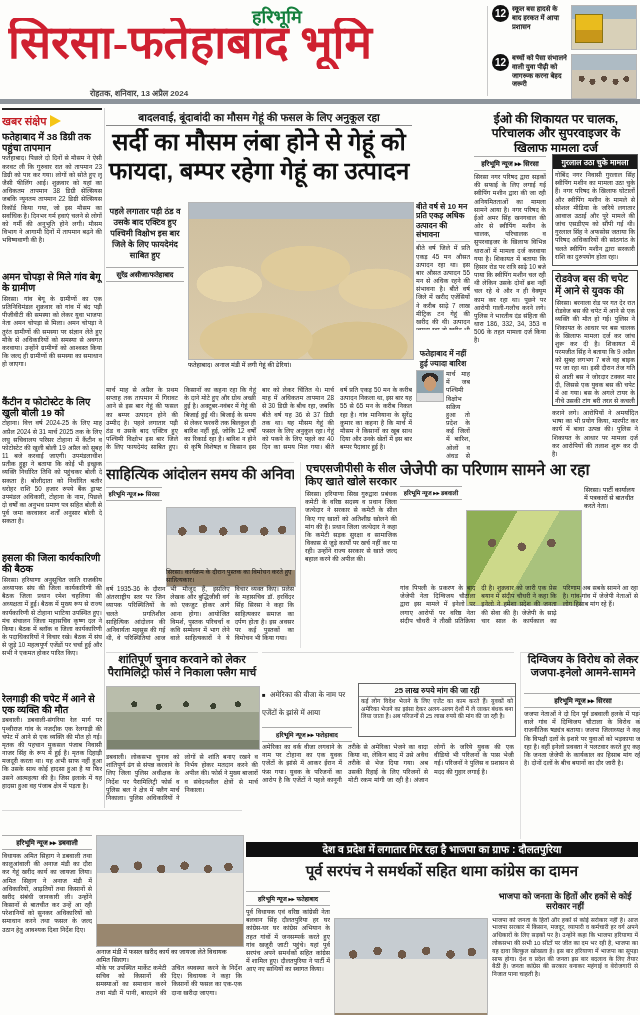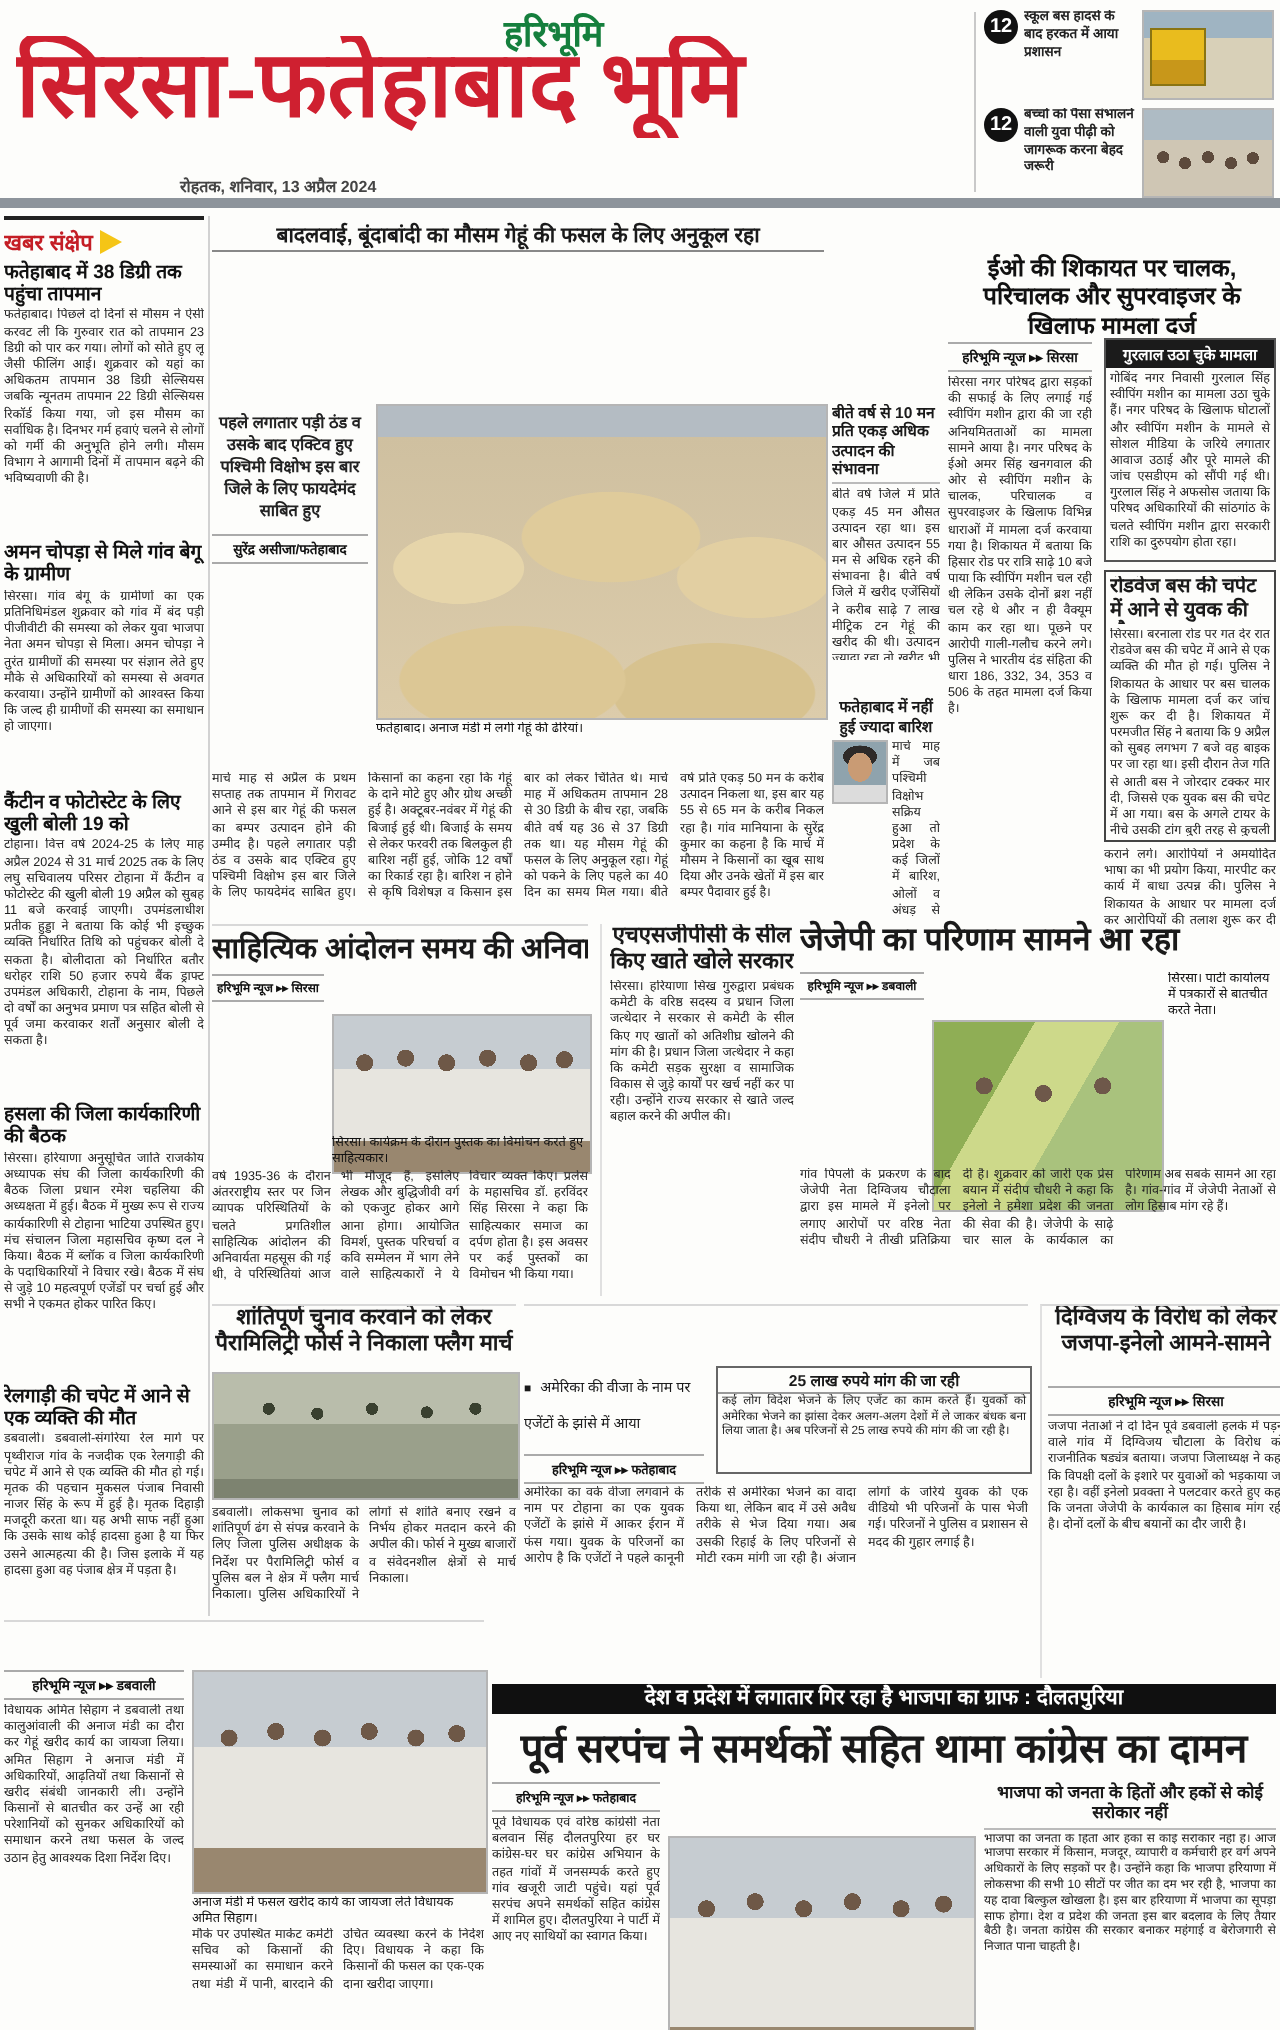--- a/index.html
+++ b/index.html
@@ -118,38 +118,39 @@
       <div class="t6" style="height:112px;">सिरसा। हरियाणा अनुसूचित जाति राजकीय अध्यापक संघ की जिला कार्यकारिणी की बैठक जिला प्रधान रमेश चहलिया की अध्यक्षता में हुई। बैठक में मुख्य रूप से राज्य कार्यकारिणी से टोहाना भाटिया उपस्थित हुए। मंच संचालन जिला महासचिव कृष्ण दल ने किया। बैठक में ब्लॉक व जिला कार्यकारिणी के पदाधिकारियों ने विचार रखे। बैठक में संघ से जुड़े 10 महत्वपूर्ण एजेंडों पर चर्चा हुई और सभी ने एकमत होकर पारित किए।</div>
     </div>
     <div class="brief-item">
       <div class="brieftitle">रेलगाड़ी की चपेट में आने से एक व्यक्ति की मौत</div>
       <div class="t6" style="height:96px;">डबवाली। डबवाली-संगरिया रेल मार्ग पर पृथ्वीराज गांव के नजदीक एक रेलगाड़ी की चपेट में आने से एक व्यक्ति की मौत हो गई। मृतक की पहचान मुकसल पंजाब निवासी नाजर सिंह के रूप में हुई है। मृतक दिहाड़ी मजदूरी करता था। यह अभी साफ नहीं हुआ कि उसके साथ कोई हादसा हुआ है या फिर उसने आत्महत्या की है। जिस इलाके में यह हादसा हुआ वह पंजाब क्षेत्र में पड़ता है।</div>
     </div>
   </div>
 
   <div class="abs" style="left:106px;top:110px;width:306px;height:348px;">
     <div class="abs clip" style="left:0;top:0;width:306px;height:15px;font-size:10.5px;font-weight:bold;text-align:center;border-bottom:1px solid #888;white-space:nowrap;">बादलवाई, बूंदाबांदी का मौसम गेहूं की फसल के लिए अनुकूल रहा</div>
+    <div class="abs clip" style="left:0;top:18px;width:306px;height:70px;font-size:24px;font-weight:bold;line-height:1.2;text-align:center;color:#111;">सर्दी का मौसम लंबा होने से गेहूं को फायदा, बम्पर रहेगा गेहूं का उत्पादन</div>
     <div class="abs clip" style="left:0;top:96px;width:78px;height:176px;">
       <div style="font-size:8.2px;font-weight:bold;line-height:1.35;text-align:center;color:#222;">पहले लगातार पड़ी ठंड व उसके बाद एक्टिव हुए पश्चिमी विक्षोभ इस बार जिले के लिए फायदेमंद साबित हुए</div>
       <div class="byline" style="margin-top:6px;">सुरेंद्र असीजा/फतेहाबाद</div>
     </div>
     <div class="photo ph-wheat abs" style="left:82px;top:92px;width:224px;height:156px;"></div>
     <div class="abs caption clip" style="left:82px;top:251px;width:224px;height:18px;">फतेहाबाद। अनाज मंडी में लगी गेहूं की ढेरियां।</div>
     <div class="abs t6" style="left:0;top:276px;width:306px;height:70px;column-count:4;column-gap:6px;">मार्च माह से अप्रैल के प्रथम सप्ताह तक तापमान में गिरावट आने से इस बार गेहूं की फसल का बम्पर उत्पादन होने की उम्मीद है। पहले लगातार पड़ी ठंड व उसके बाद एक्टिव हुए पश्चिमी विक्षोभ इस बार जिले के लिए फायदेमंद साबित हुए। किसानों का कहना रहा कि गेहूं के दाने मोटे हुए और ग्रोथ अच्छी हुई है। अक्टूबर-नवंबर में गेहूं की बिजाई हुई थी। बिजाई के समय से लेकर फरवरी तक बिलकुल ही बारिश नहीं हुई, जोकि 12 वर्षों का रिकार्ड रहा है। बारिश न होने से कृषि विशेषज्ञ व किसान इस बार को लेकर चिंतित थे। मार्च माह में अधिकतम तापमान 28 से 30 डिग्री के बीच रहा, जबकि बीते वर्ष यह 36 से 37 डिग्री तक था। यह मौसम गेहूं की फसल के लिए अनुकूल रहा। गेहूं को पकने के लिए पहले का 40 दिन का समय मिल गया। बीते वर्ष प्रति एकड़ 50 मन के करीब उत्पादन निकला था, इस बार यह 55 से 65 मन के करीब निकल रहा है। गांव मानियाना के सुरेंद्र कुमार का कहना है कि मार्च में मौसम ने किसानों का खूब साथ दिया और उनके खेतों में इस बार बम्पर पैदावार हुई है।</div>
   </div>
 
   <div class="abs clip" style="left:416px;top:202px;width:54px;height:256px;">
     <div style="font-size:7.8px;font-weight:bold;text-align:left;line-height:1.2;border-bottom:1px solid #bbb;padding-bottom:2px;">बीते वर्ष से 10 मन प्रति एकड़ अधिक उत्पादन की संभावना</div>
     <div class="t6" style="height:86px;margin-top:2px;">बीते वर्ष जिले में प्रति एकड़ 45 मन औसत उत्पादन रहा था। इस बार औसत उत्पादन 55 मन से अधिक रहने की संभावना है। बीते वर्ष जिले में खरीद एजेंसियों ने करीब साढ़े 7 लाख मीट्रिक टन गेहूं की खरीद की थी। उत्पादन ज्यादा रहा तो खरीद भी 8 लाख मीट्रिक टन से पार जाने की उम्मीद।</div>
     <div style="font-size:7.8px;font-weight:bold;text-align:center;line-height:1.2;margin-top:19px;">फतेहाबाद में नहीं हुई ज्यादा बारिश</div>
     <div class="photo ph-portrait" style="width:26px;height:30px;float:left;margin:2px 2px 1px 0;"></div>
     <div class="t6" style="height:110px;margin-top:2px;">मार्च माह में जब पश्चिमी विक्षोभ सक्रिय हुआ तो प्रदेश के कई जिलों में बारिश, ओलों व अंधड़ से गेहूं की फसल को नुकसान हुआ। लेकिन 2 दिन बाद ही मौसम साफ हो गया। गेहूं पकने लगी तो गर्मी बढ़ने लगी, जिससे फतेहाबाद में गेहूं उत्पादक किसानों को फायदा हुआ।</div>
   </div>
 
-  <div class="abs" style="left:474px;top:127px;width:164px;height:346px;">
+  <div class="abs" style="left:474px;top:112px;width:164px;height:346px;">
     <div class="clip" style="width:164px;height:40px;font-size:12px;font-weight:bold;line-height:1.2;text-align:center;color:#111;">ईओ की शिकायत पर चालक, परिचालक और सुपरवाइजर के खिलाफ मामला दर्ज</div>
     <div class="abs clip" style="left:0;top:44px;width:72px;height:300px;">
       <div class="byline">हरिभूमि न्यूज ▸▸ सिरसा</div>
       <div class="t6" style="height:284px;">सिरसा नगर परिषद द्वारा सड़कों की सफाई के लिए लगाई गई स्वीपिंग मशीन द्वारा की जा रही अनियमितताओं का मामला सामने आया है। नगर परिषद के ईओ अमर सिंह खनगवाल की ओर से स्वीपिंग मशीन के चालक, परिचालक व सुपरवाइजर के खिलाफ विभिन्न धाराओं में मामला दर्ज करवाया गया है। शिकायत में बताया कि हिसार रोड पर रात्रि साढ़े 10 बजे पाया कि स्वीपिंग मशीन चल रही थी लेकिन उसके दोनों ब्रश नहीं चल रहे थे और न ही वैक्यूम काम कर रहा था। पूछने पर आरोपी गाली-गलौच करने लगे। पुलिस ने भारतीय दंड संहिता की धारा 186, 332, 34, 353 व 506 के तहत मामला दर्ज किया है।</div>
     </div>
     <div class="abs" style="left:78px;top:42px;width:86px;">
       <div style="border:1px solid #555;">
         <div class="boxhead">गुरलाल उठा चुके मामला</div>
         <div class="t6" style="height:92px;padding:2px;">गोबिंद नगर निवासी गुरलाल सिंह स्वीपिंग मशीन का मामला उठा चुके हैं। नगर परिषद के खिलाफ घोटालों और स्वीपिंग मशीन के मामले से सोशल मीडिया के जरिये लगातार आवाज उठाई और पूरे मामले की जांच एसडीएम को सौंपी गई थी। गुरलाल सिंह ने अफसोस जताया कि परिषद अधिकारियों की सांठगांठ के चलते स्वीपिंग मशीन द्वारा सरकारी राशि का दुरुपयोग होता रहा।</div>
       </div>
@@ -217,21 +218,21 @@
       <div class="t6" style="height:160px;">विधायक अमित सिहाग ने डबवाली तथा कालुआंवाली की अनाज मंडी का दौरा कर गेहूं खरीद कार्य का जायजा लिया। अमित सिहाग ने अनाज मंडी में अधिकारियों, आढ़तियों तथा किसानों से खरीद संबंधी जानकारी ली। उन्होंने किसानों से बातचीत कर उन्हें आ रही परेशानियों को सुनकर अधिकारियों को समाधान करने तथा फसल के जल्द उठान हेतु आवश्यक दिशा निर्देश दिए।</div>
     </div>
     <div class="photo ph-group abs" style="left:94px;top:24px;width:146px;height:110px;"></div>
     <div class="abs caption clip" style="left:94px;top:137px;width:146px;height:14px;">अनाज मंडी में फसल खरीद कार्य का जायजा लेते विधायक अमित सिहाग।</div>
     <div class="abs t6" style="left:94px;top:153px;width:146px;height:48px;column-count:2;column-gap:5px;">मौके पर उपस्थित मार्केट कमेटी सचिव को किसानों की समस्याओं का समाधान करने तथा मंडी में पानी, बारदाने की उचित व्यवस्था करने के निर्देश दिए। विधायक ने कहा कि किसानों की फसल का एक-एक दाना खरीदा जाएगा।</div>
   </div>
 
   <div class="abs strip" style="left:246px;top:842px;width:392px;height:15px;">देश व प्रदेश में लगातार गिर रहा है भाजपा का ग्राफ : दौलतपुरिया</div>
 
   <div class="abs" style="left:246px;top:860px;width:392px;height:153px;">
-    <div class="clip" style="width:392px;height:27px;font-size:20px;font-weight:bold;text-align:center;white-space:nowrap;">पूर्व सरपंच ने समर्थकों सहित थामा कांग्रेस का दामन</div>
+    <div class="clip" style="width:392px;height:27px;font-size:15px;font-weight:bold;text-align:center;white-space:nowrap;">पूर्व सरपंच ने समर्थकों सहित थामा कांग्रेस का दामन</div>
     <div class="abs clip" style="left:0;top:31px;width:84px;height:120px;">
       <div class="byline" style="font-size:6.2px;">हरिभूमि न्यूज ▸▸ फतेहाबाद</div>
       <div class="t6" style="height:104px;">पूर्व विधायक एवं वरिष्ठ कांग्रेसी नेता बलवान सिंह दौलतपुरिया हर घर कांग्रेस-घर घर कांग्रेस अभियान के तहत गांवों में जनसम्पर्क करते हुए गांव खजूरी जाटी पहुंचे। यहां पूर्व सरपंच अपने समर्थकों सहित कांग्रेस में शामिल हुए। दौलतपुरिया ने पार्टी में आए नए साथियों का स्वागत किया।</div>
     </div>
     <div class="photo ph-group abs" style="left:88px;top:31px;width:152px;height:118px;"></div>
     <div class="abs clip" style="left:246px;top:31px;width:146px;height:120px;">
       <div style="font-size:8.6px;font-weight:bold;text-align:center;line-height:1.2;border-bottom:1px solid #bbb;padding-bottom:2px;">भाजपा को जनता के हितों और हकों से कोई सरोकार नहीं</div>
       <div class="t6" style="height:98px;margin-top:2px;font-size:6px;">भाजपा को जनता के हितों और हकों से कोई सरोकार नहीं है। आज भाजपा सरकार में किसान, मजदूर, व्यापारी व कर्मचारी हर वर्ग अपने अधिकारों के लिए सड़कों पर है। उन्होंने कहा कि भाजपा हरियाणा में लोकसभा की सभी 10 सीटों पर जीत का दम भर रही है, भाजपा का यह दावा बिल्कुल खोखला है। इस बार हरियाणा में भाजपा का सूपड़ा साफ होगा। देश व प्रदेश की जनता इस बार बदलाव के लिए तैयार बैठी है। जनता कांग्रेस की सरकार बनाकर महंगाई व बेरोजगारी से निजात पाना चाहती है।</div>
     </div>
   </div>

